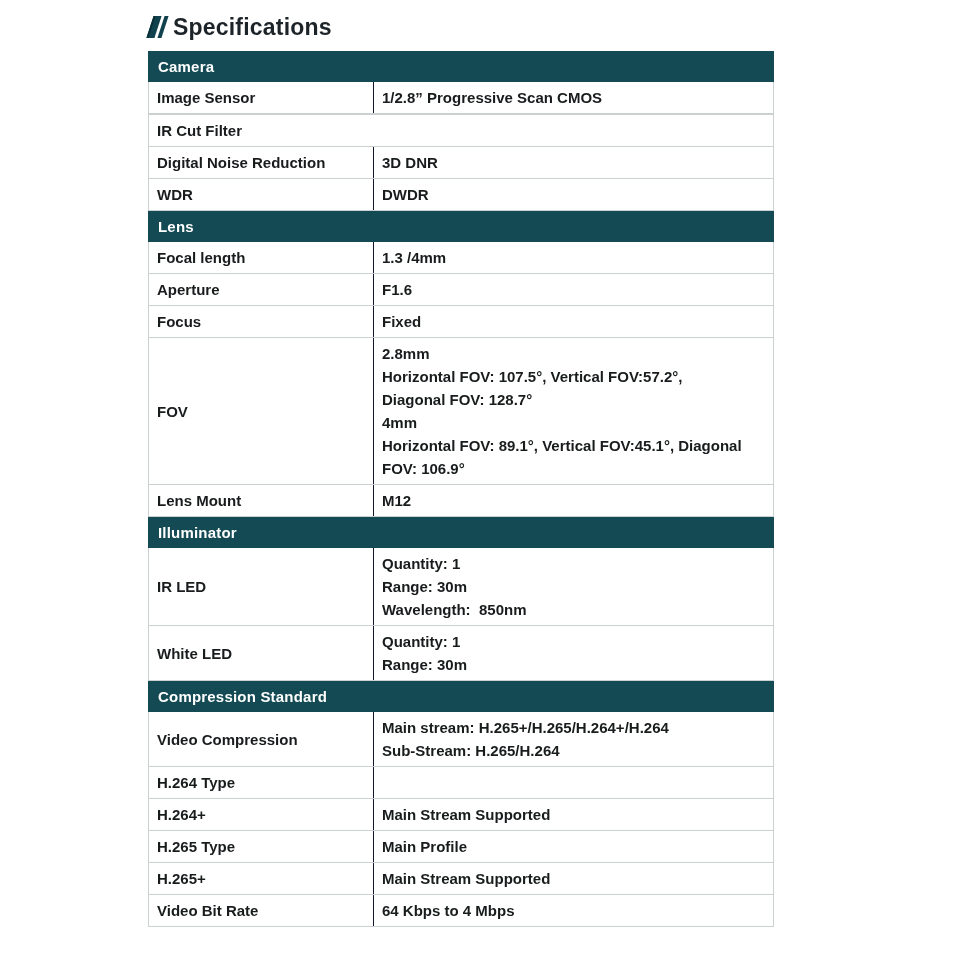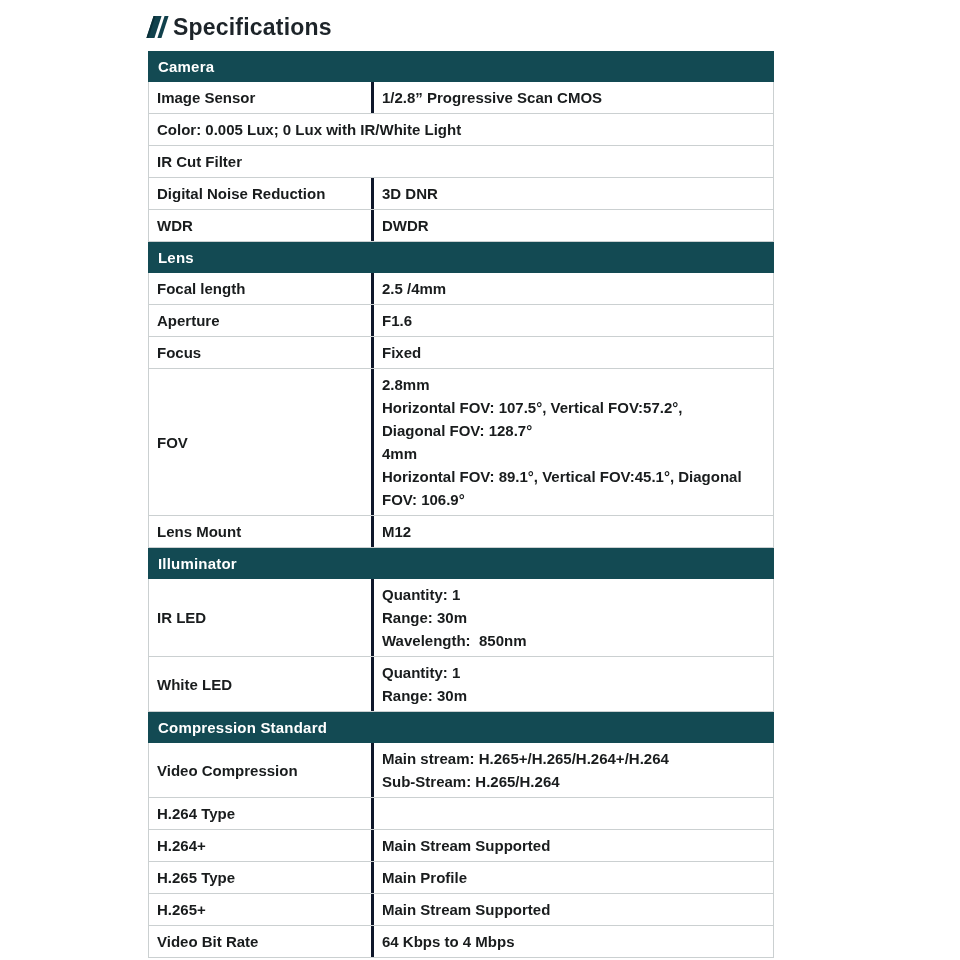--- a/index.html
+++ b/index.html
@@ -53,21 +53,21 @@
     display: flex;
     background: #ffffff;
     border-left: 1px solid #cbd0d1;
     border-right: 1px solid #cbd0d1;
     border-bottom: 1px solid #cbd0d1;
     box-sizing: border-box;
   }
   .cell-label {
     width: 225px;
     box-sizing: border-box;
-    border-right: 3px solid #0f172a;
+    border-right: 1px solid #0f172a;
     padding: 4px 8px;
     display: flex;
     align-items: center;
     font-size: 15px;
     font-weight: 600;
     line-height: 23px;
     color: #191c1d;
   }
   .cell-value {
     flex: 1;
@@ -96,38 +96,37 @@
   </div>
 
   <div class="spec-table">
 
     <div class="section-header">Camera</div>
     <div class="row">
       <div class="cell-label">Image Sensor</div>
       <div class="cell-value">1/2.8” Progressive Scan CMOS</div>
     </div>
     <div class="row">
-      <div class="cell-value">Color: 0.005 Lux; 0 Lux with IR/White Light</div>
     </div>
     <div class="row">
       <div class="cell-value">IR Cut Filter</div>
     </div>
     <div class="row">
       <div class="cell-label">Digital Noise Reduction</div>
       <div class="cell-value">3D DNR</div>
     </div>
     <div class="row">
       <div class="cell-label">WDR</div>
       <div class="cell-value">DWDR</div>
     </div>
 
     <div class="section-header">Lens</div>
     <div class="row">
       <div class="cell-label">Focal length</div>
-      <div class="cell-value">2.5 /4mm</div>
+      <div class="cell-value">1.3 /4mm</div>
     </div>
     <div class="row">
       <div class="cell-label">Aperture</div>
       <div class="cell-value">F1.6</div>
     </div>
     <div class="row">
       <div class="cell-label">Focus</div>
       <div class="cell-value">Fixed</div>
     </div>
     <div class="row">

